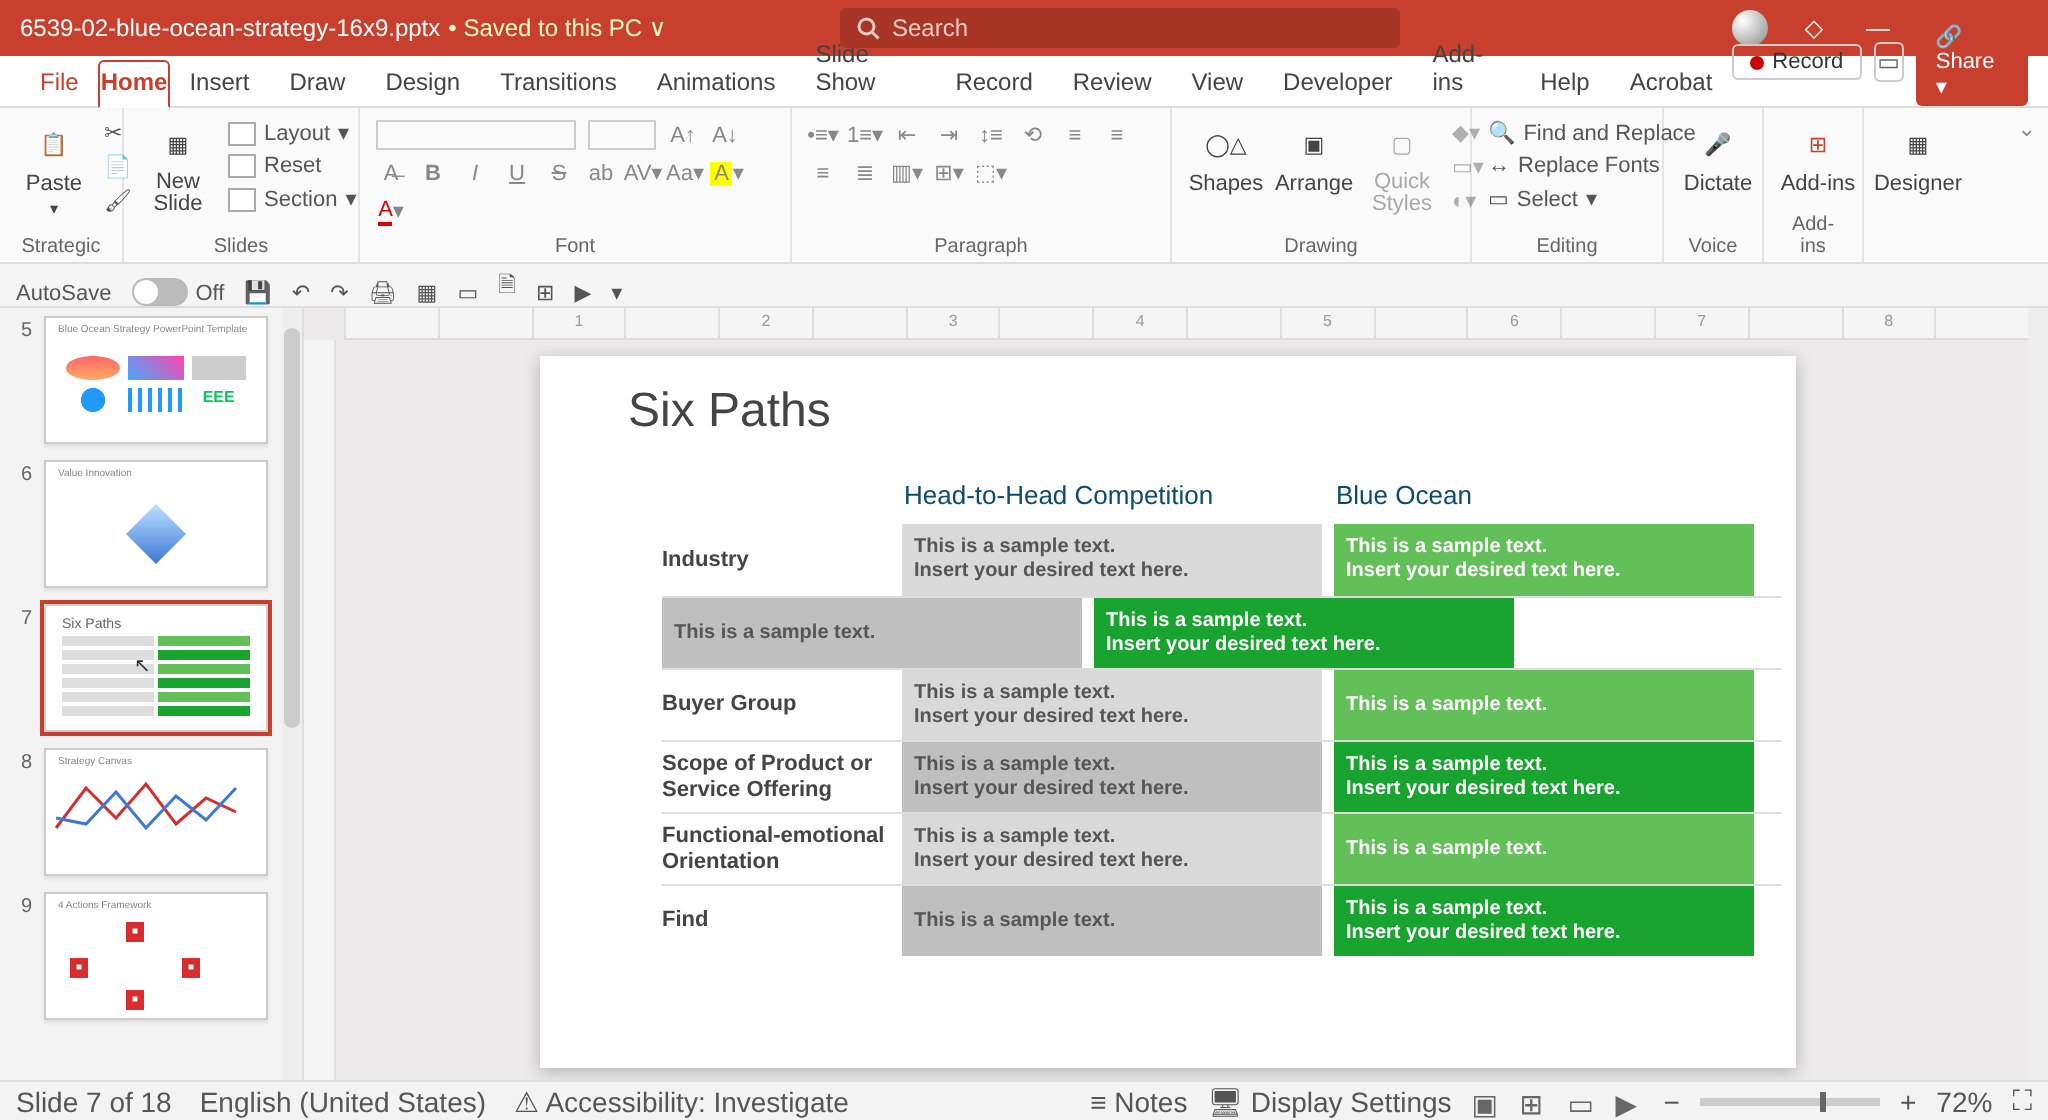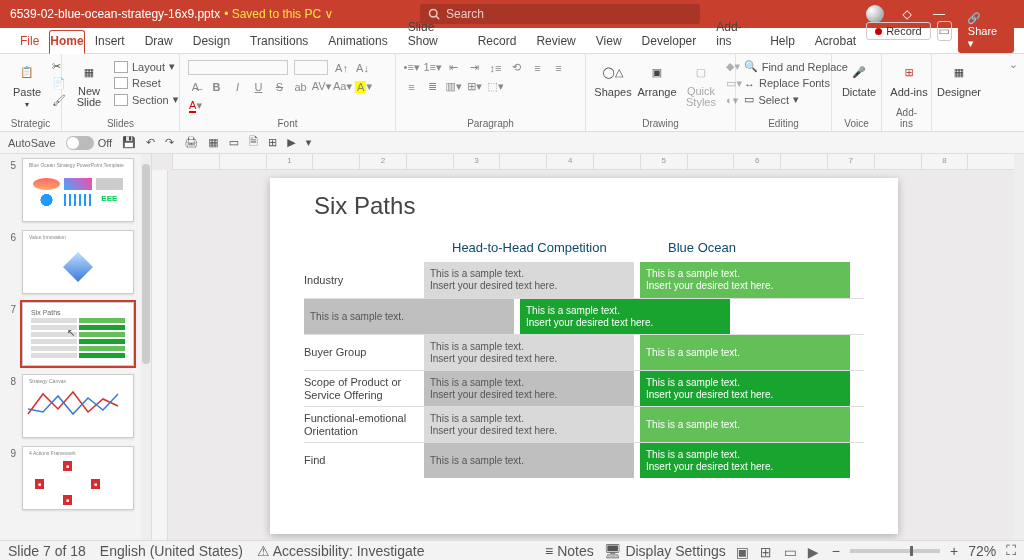--- a/index.html
+++ b/index.html
@@ -1,19 +1,19 @@
 <!DOCTYPE html>
 <html><head>
 <meta charset="utf-8">
 <style>
   * { box-sizing: border-box; font-family: "Segoe UI", Arial, sans-serif; }
   body { margin:0; background:#fff; font-size:12px; color:#333; overflow:hidden; width:1024px; height:560px; }
   .titlebar { background:#c8402d; color:#fff; height:28px; display:flex; align-items:center; padding:0 6px; font-size:12px; }
   .titlebar .doc { margin-left:4px; white-space:nowrap; }
-  .titlebar .saved { color:#fde047; margin-left:4px;}
+  .titlebar .saved { color:#fef9c3; margin-left:4px;}
   .searchbox { margin-left:auto; margin-right:auto; background:#a83525; width:280px; height:20px; border-radius:3px; display:flex; align-items:center; padding:0 8px; color:#f0cac4; position:absolute; left:420px; top:4px;}
   .searchbox svg { margin-right:6px; }
   .winicons { margin-left:auto; display:flex; gap:14px; align-items:center; padding-right:6px;}
   .winicons span { width:18px; text-align:center; }
   .avatar { width:18px; height:18px; border-radius:50%; background:radial-gradient(circle at 30% 30%, #fff, #888);}
   .tabsrow { background:#fff; height:26px; display:flex; align-items:flex-end; border-bottom:1px solid #ddd; padding:0 10px; font-size:12px; }
   .tabsrow .tab { padding:4px 10px 5px; color:#444; cursor:default;}
   .tabsrow .tab.file { color:#c8402d; font-weight:normal;}
   .tabsrow .tab.active { border:1px solid #c8402d; border-bottom:1px solid #fff; border-radius:3px 3px 0 0; color:#c8402d; font-weight:600; background:#fff; margin-bottom:-1px; padding:3px 0 5px;}
   .tabright { margin-left:auto; display:flex; gap:6px; align-items:center;}
@@ -28,39 +28,39 @@
   .bigbtn { display:flex; flex-direction:column; align-items:center; gap:2px; min-width:38px; color:#444; }
   .bigbtn .ico { width:26px; height:24px; display:flex; align-items:center; justify-content:center;}
   .smallstack { display:flex; flex-direction:column; gap:4px; color:#555;}
   .smallstack div { display:flex; align-items:center; gap:4px; white-space:nowrap;}
   .chip { width:14px; height:12px; border:1px solid #aaa; background:#fff;}
   .fonttools, .paratools { display:flex; flex-wrap:wrap; gap:4px 6px; color:#888; align-items:center; max-width:190px;}
   .paratools { max-width:170px;}
   .ico16 { width:15px; height:15px; display:inline-flex; align-items:center; justify-content:center; border:1px solid transparent; color:#888;}
   .underline{text-decoration:underline;}
   .strike{text-decoration:line-through;}
-  .autosave { height:22px; background:#f5f5f5; border-bottom:1px solid #ddd; display:flex; align-items:center; padding:0 8px; gap:10px; font-size:11px; color:#555;}
+  .autosave { height:22px; background:#f5f5f5; border-bottom:1px solid #ddd; display:flex; align-items:flex-end; padding:0 8px; gap:10px; font-size:11px; color:#555;}
   .toggle { width:28px; height:14px; border-radius:8px; background:#bbb; position:relative;}
   .toggle::after{content:"";position:absolute;left:1px;top:1px;width:12px;height:12px;border-radius:50%;background:#fff;}
   .workarea { display:flex; height:calc(560px - 28px - 26px - 78px - 22px - 20px); }
   .thumbs { width:152px; background:#f3f3f3; border-right:1px solid #ddd; overflow:hidden; padding:4px 6px 0 4px; position:relative;}
   .thumbpair { display:flex; gap:6px; margin-bottom:8px;}
   .tn { width:12px; text-align:right; color:#666; font-size:10px; padding-top:2px;}
   .tslide { width:112px; height:64px; background:#fff; border:1px solid #ccc; box-shadow:0 1px 2px rgba(0,0,0,0.1); position:relative; overflow:hidden;}
   .tslide.sel { outline:2px solid #c8402d; outline-offset:0;}
   .thumbscroll { position:absolute; right:0; top:0; width:10px; height:100%; background:#eee;}
   .thumbscroll .bar{ position:absolute; left:1px; width:8px; background:#ccc; border-radius:4px; top:10px; height:200px;}
   
   .canvas { flex:1; background:#eceaea; position:relative; display:flex; justify-content:center; overflow:hidden; width:calc(1024px - 152px - 10px); }
   .rulerH { position:absolute; top:0; height:16px; left:20px; right:0; background:#f5f5f5; border-bottom:1px solid #ddd; font-size:8px; color:#999; display:flex;}
   .rulerV { position:absolute; left:0; top:16px; width:16px; bottom:0; background:#f5f5f5; border-right:1px solid #ddd;}
   .slide { position:absolute; top:24px; width:628px; height:356px; background:#fff; box-shadow:0 2px 8px rgba(0,0,0,0.25); left:118px;}
   .slide h1 { font-size:24px; font-weight:400; color:#444; margin:14px 0 8px 44px;}
   .stitle { position:absolute; top:62px; font-size:13px; color:#0c4a6e;}
-  .tablewrap { position:absolute; left:34px; top:84px; width:560px;}
+  .tablewrap { position:absolute; left:61px; top:84px; width:560px;font-weight:bold;}
   .row { display:flex; height:36px; border-top:1px solid #ddd;}
   .row.first{border-top:none;}
   .row .lab { width:120px; font-size:11px; color:#444; display:flex; align-items:center; line-height:1.15;}
   .row .c1 { width:210px; background:#d9d9d9; font-size:10px; color:#555; padding:4px 6px; display:flex; flex-direction:column; justify-content:center; line-height:1.2;}
   .row .c2 { width:210px; font-size:10px; color:#fff; padding:4px 6px; display:flex; flex-direction:column; justify-content:center; line-height:1.2; margin-left:6px;}
   .g1{background:#63bf57;} .g2{background:#19a32f;}
   .row .c1.alt{background:#bfbfbf;}
   .rightscroll{ width:10px; background:#eee; position:relative;}
   .statusbar { height:20px; background:#f3f3f3; border-top:1px solid #ddd; display:flex; align-items:center; font-size:14px; color:#555; padding:0 8px; gap:14px;}
   .statusbar .right { margin-left:auto; display:flex; gap:10px; align-items:center;}

